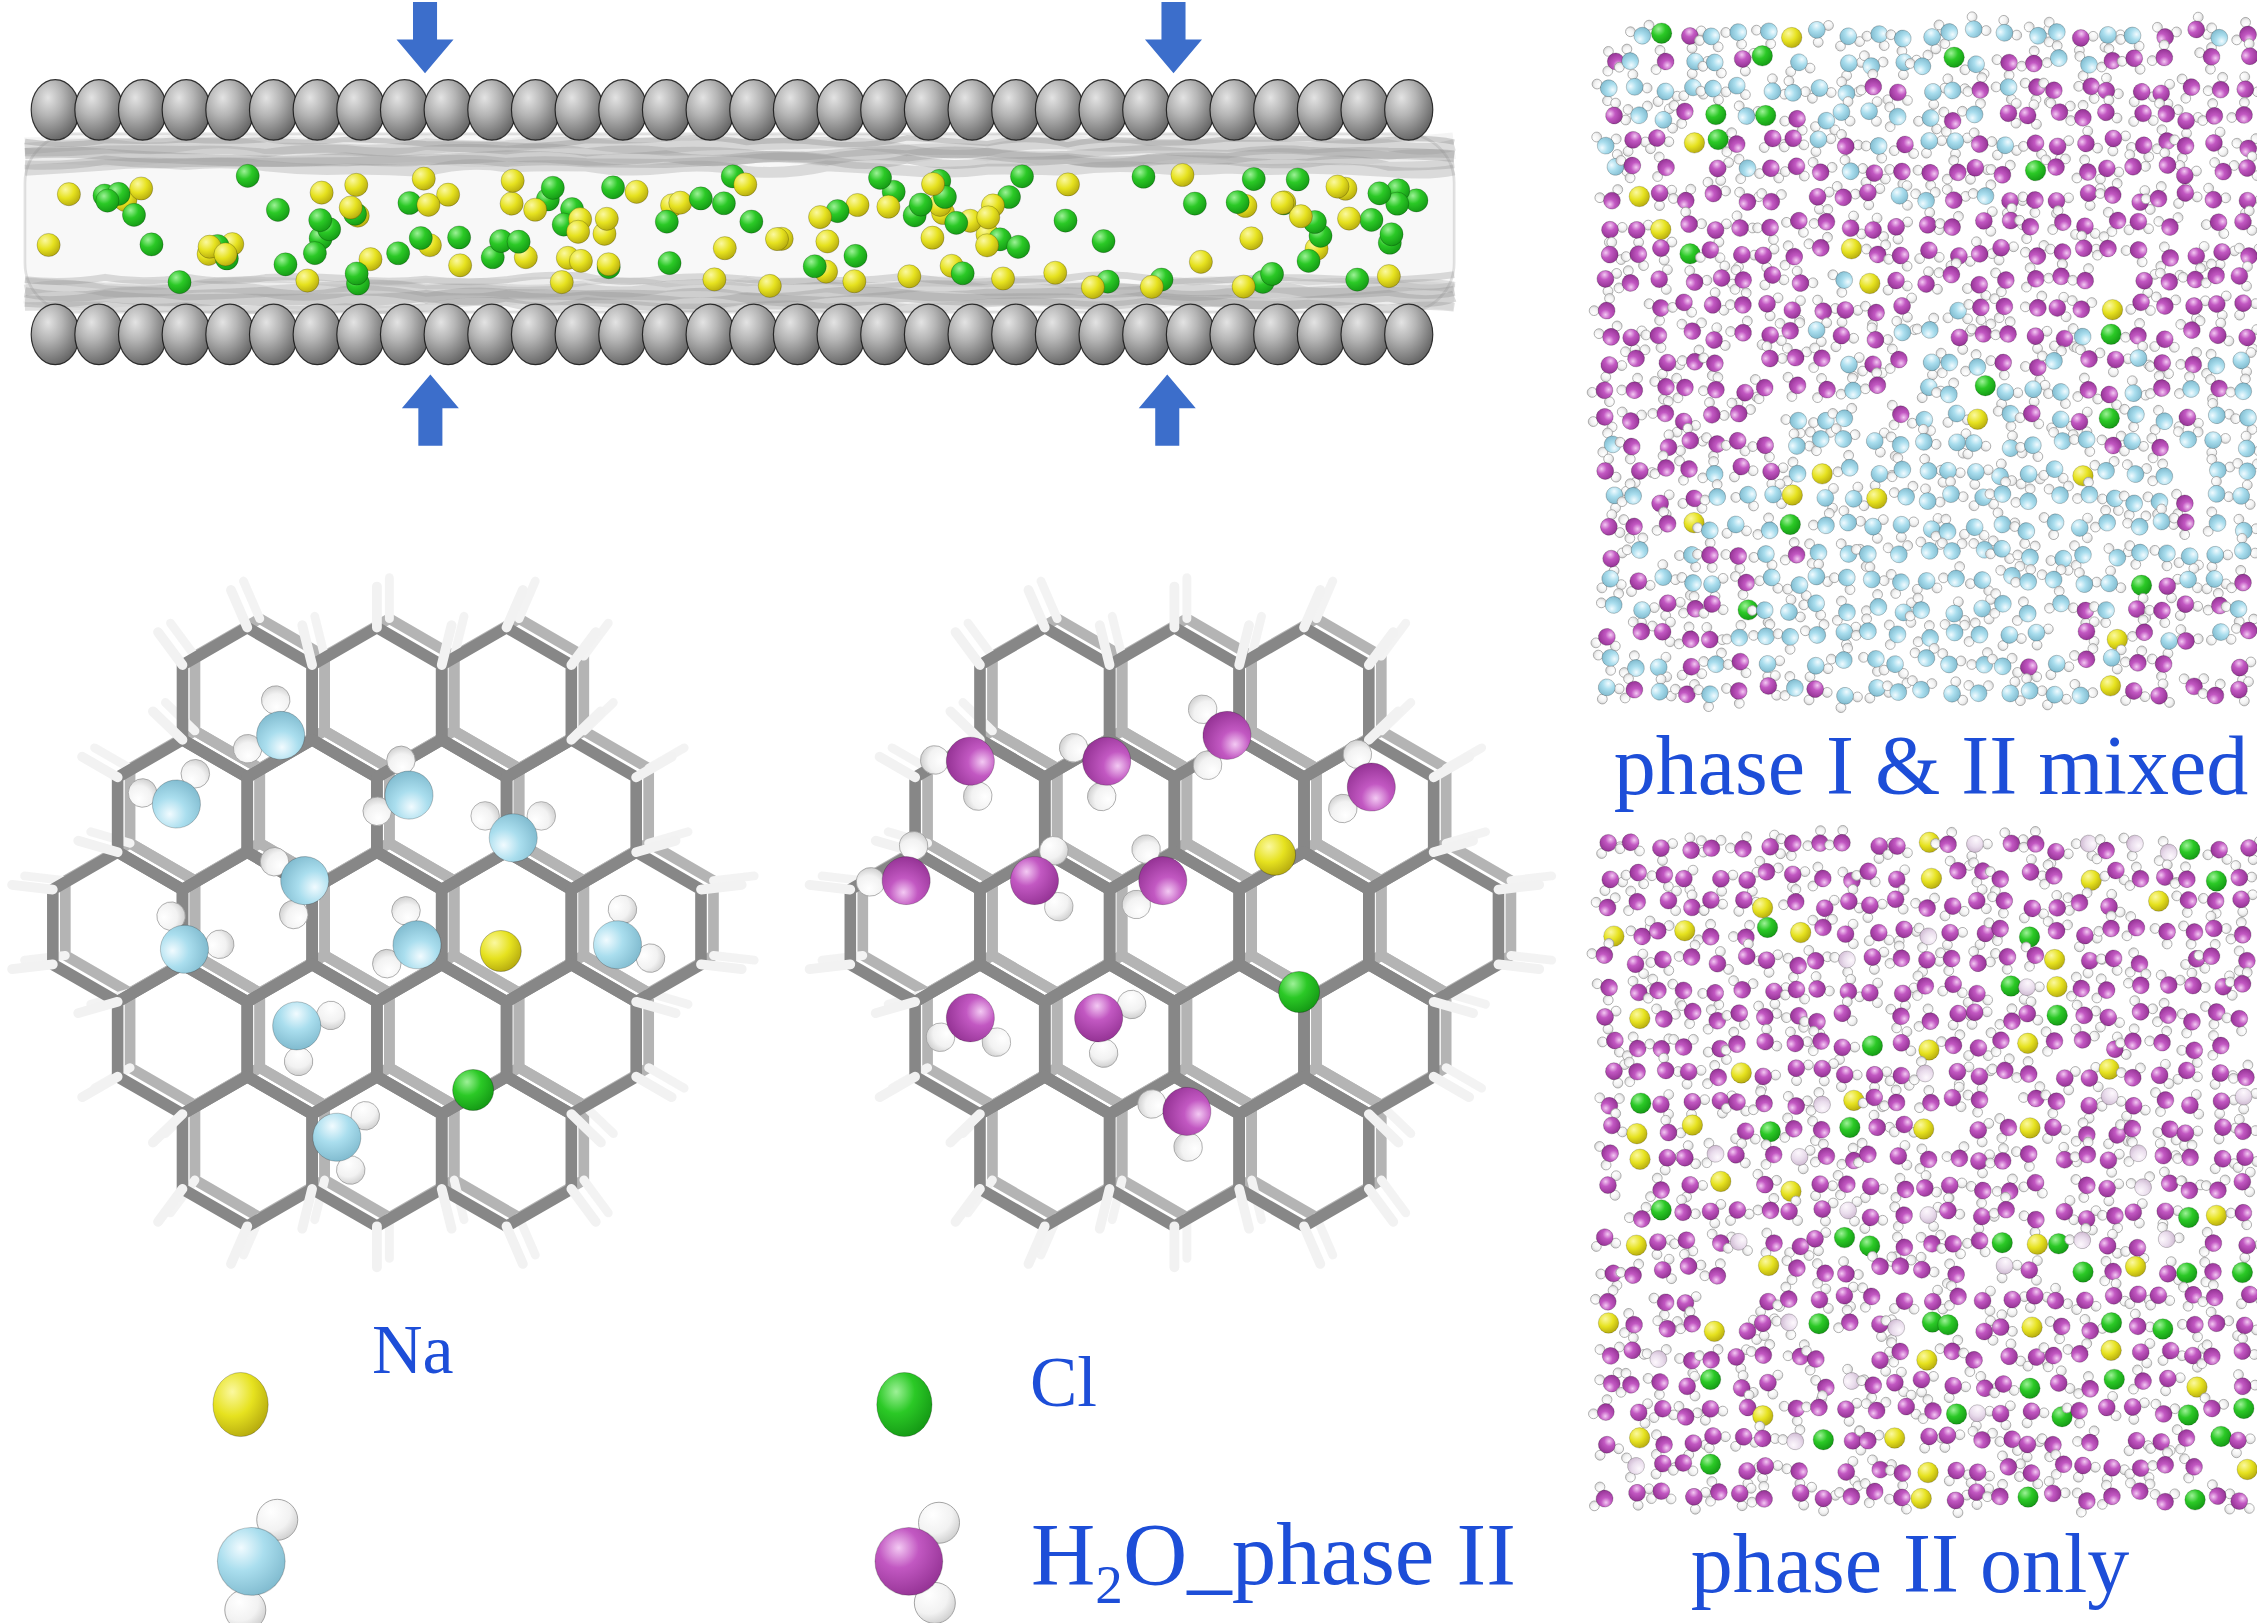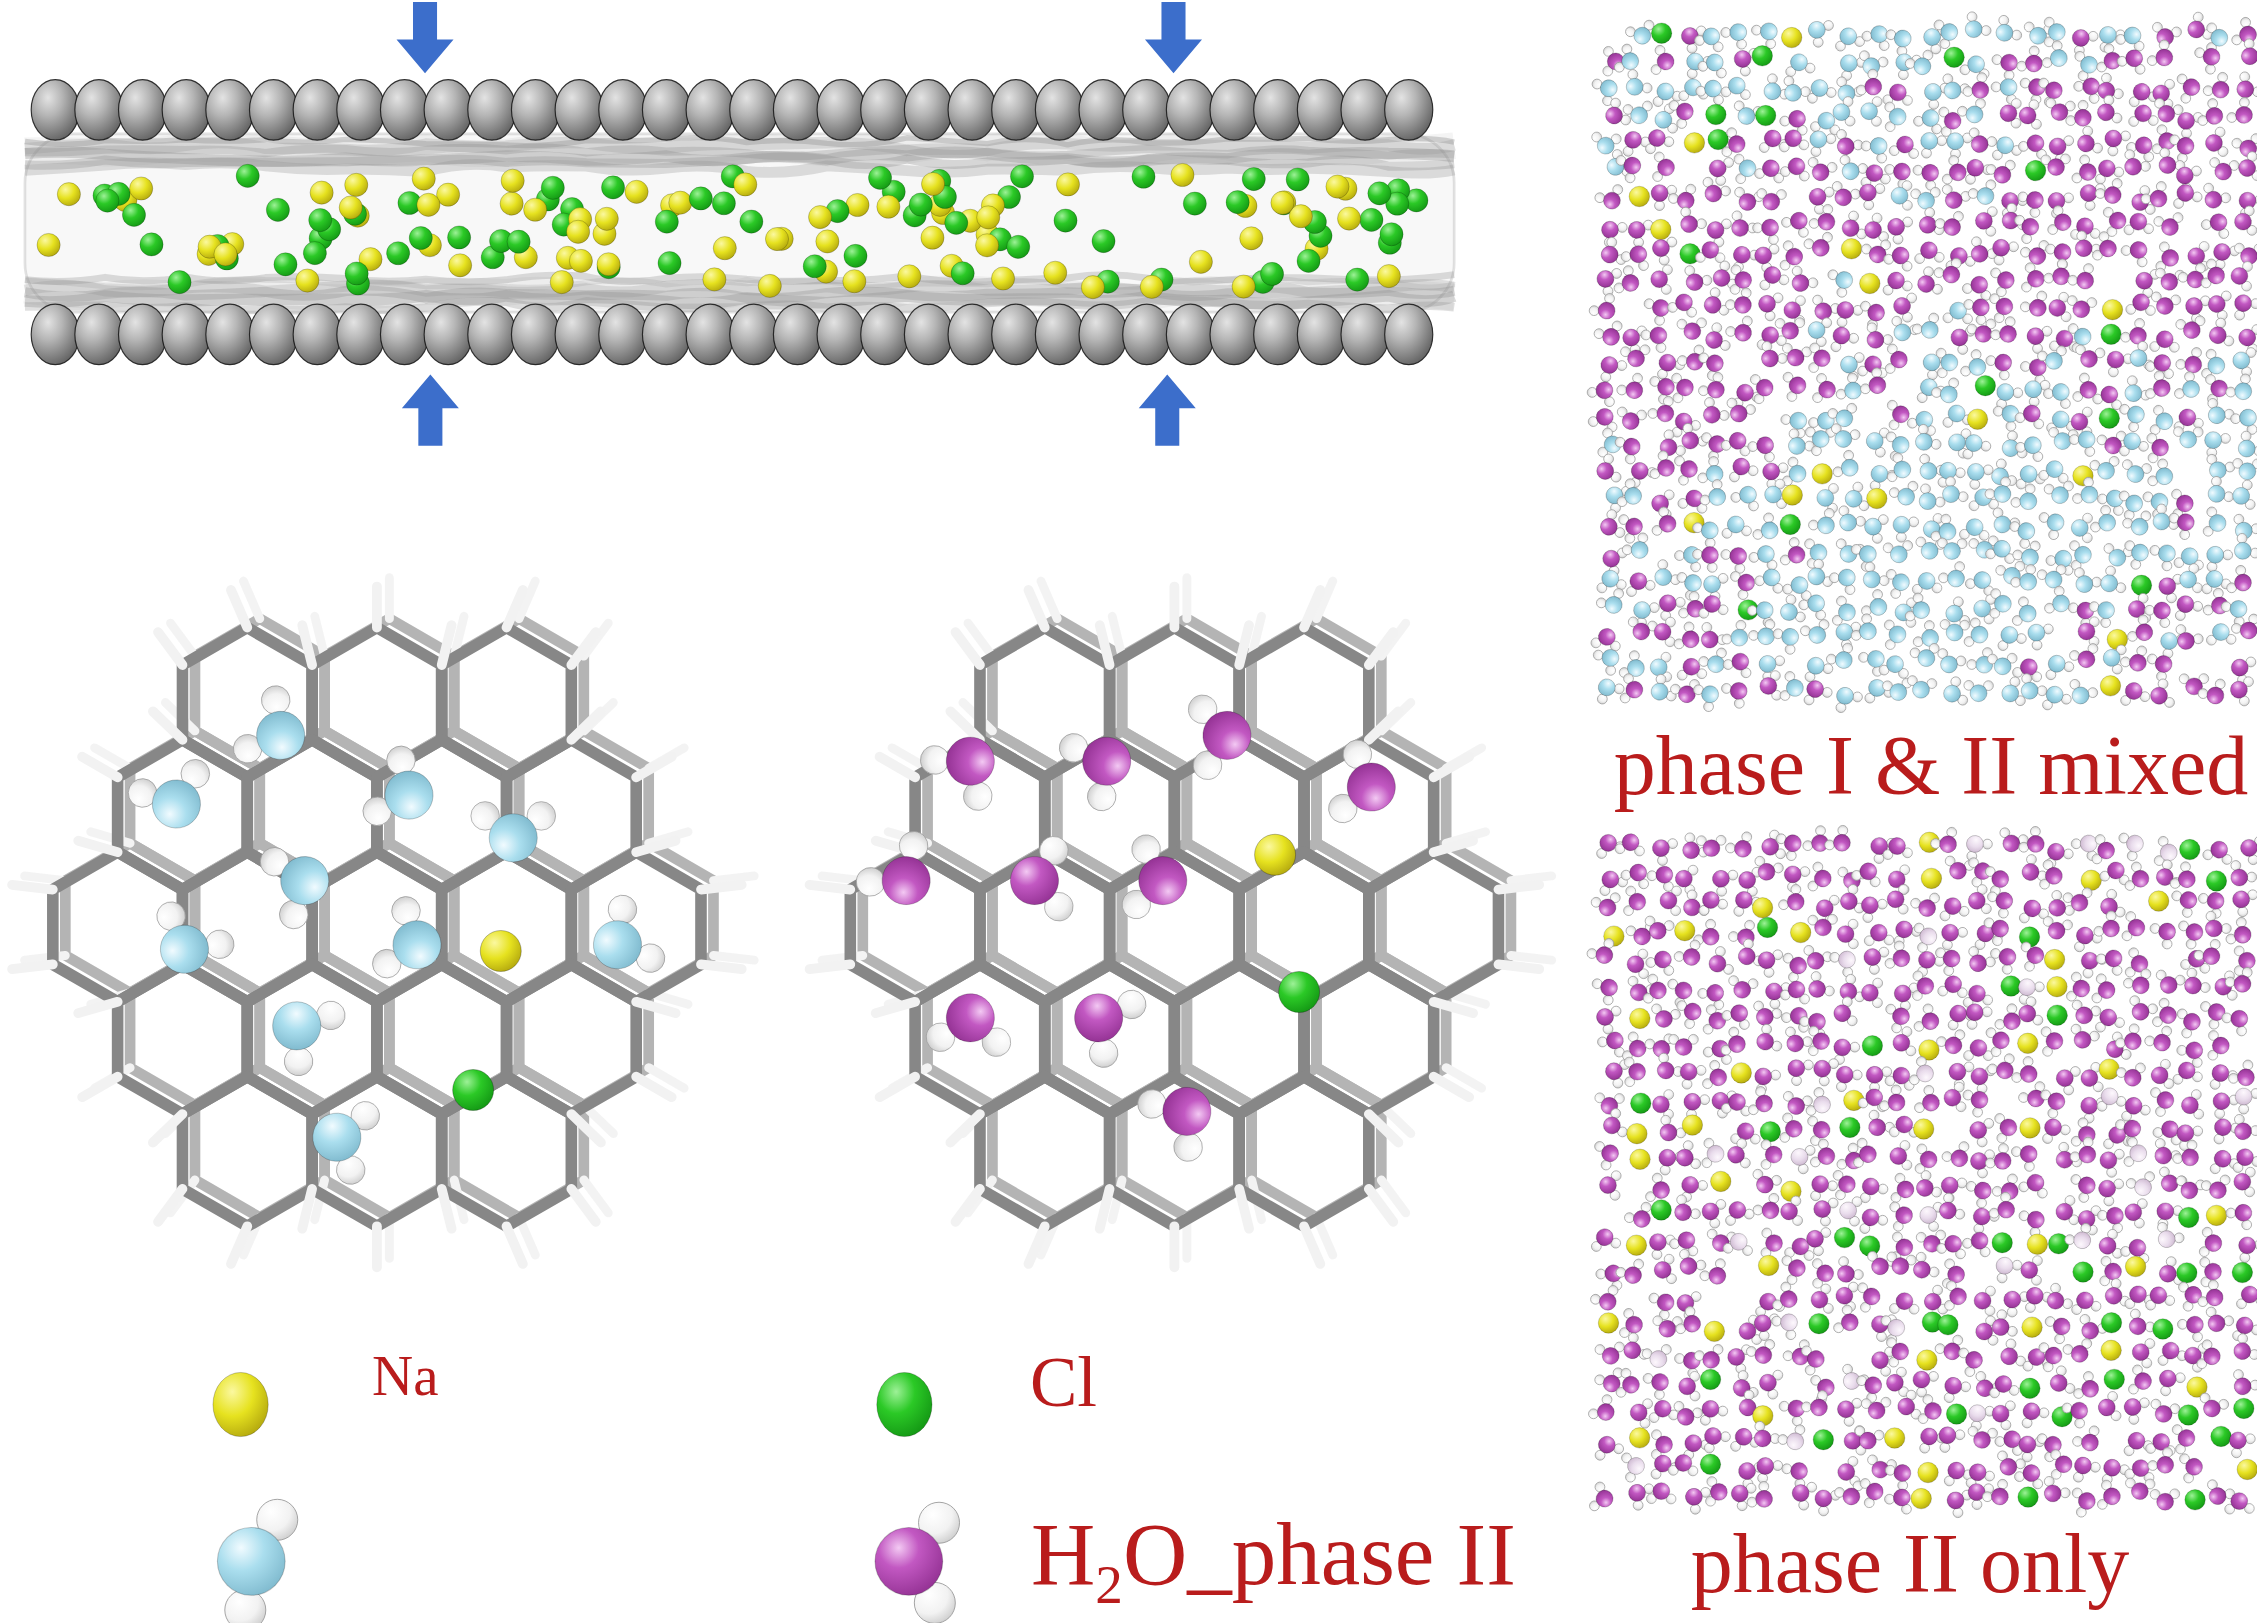--- a/index.html
+++ b/index.html
@@ -1,19 +1,19 @@
 <!DOCTYPE html>
 <html style="font-size:14.3px"><head>
 <meta charset="utf-8">
 <style>
   html,body{margin:0;padding:0;background:#ffffff;}
   .fig{position:relative;width:2257px;height:1624px;background:#ffffff;overflow:hidden;}
   svg.canvas{position:absolute;left:0;top:0;width:2257px;height:1624px;}
-  .lbl{position:absolute;font-family:"Liberation Serif",serif;color:#b91c1c;white-space:nowrap;line-height:1;}
-  #lblNa{left:372px;top:1347px;font-size:57px;}
+  .lbl{position:absolute;font-family:"Liberation Serif",serif;color:#1d4ed8;white-space:nowrap;line-height:1;}
+  #lblNa{left:372px;top:1315px;font-size:70px;}
   #lblCl{left:1005px;top:1347px;font-size:71px;margin-left:25px;}
   #lblW1{left:355px;top:1510px;font-size:89px;}
   #lblW2{left:1031px;top:1510px;font-size:89px;}
   #lblMixed{left:1931px;top:724px;font-size:84px;transform:translateX(-50%);}
   #lblPhase2{left:1910px;top:1522px;font-size:84px;transform:translateX(-50%);text-align:right;}
   sub{font-size:62%;}
 </style>
 </head>
 <body>
 

